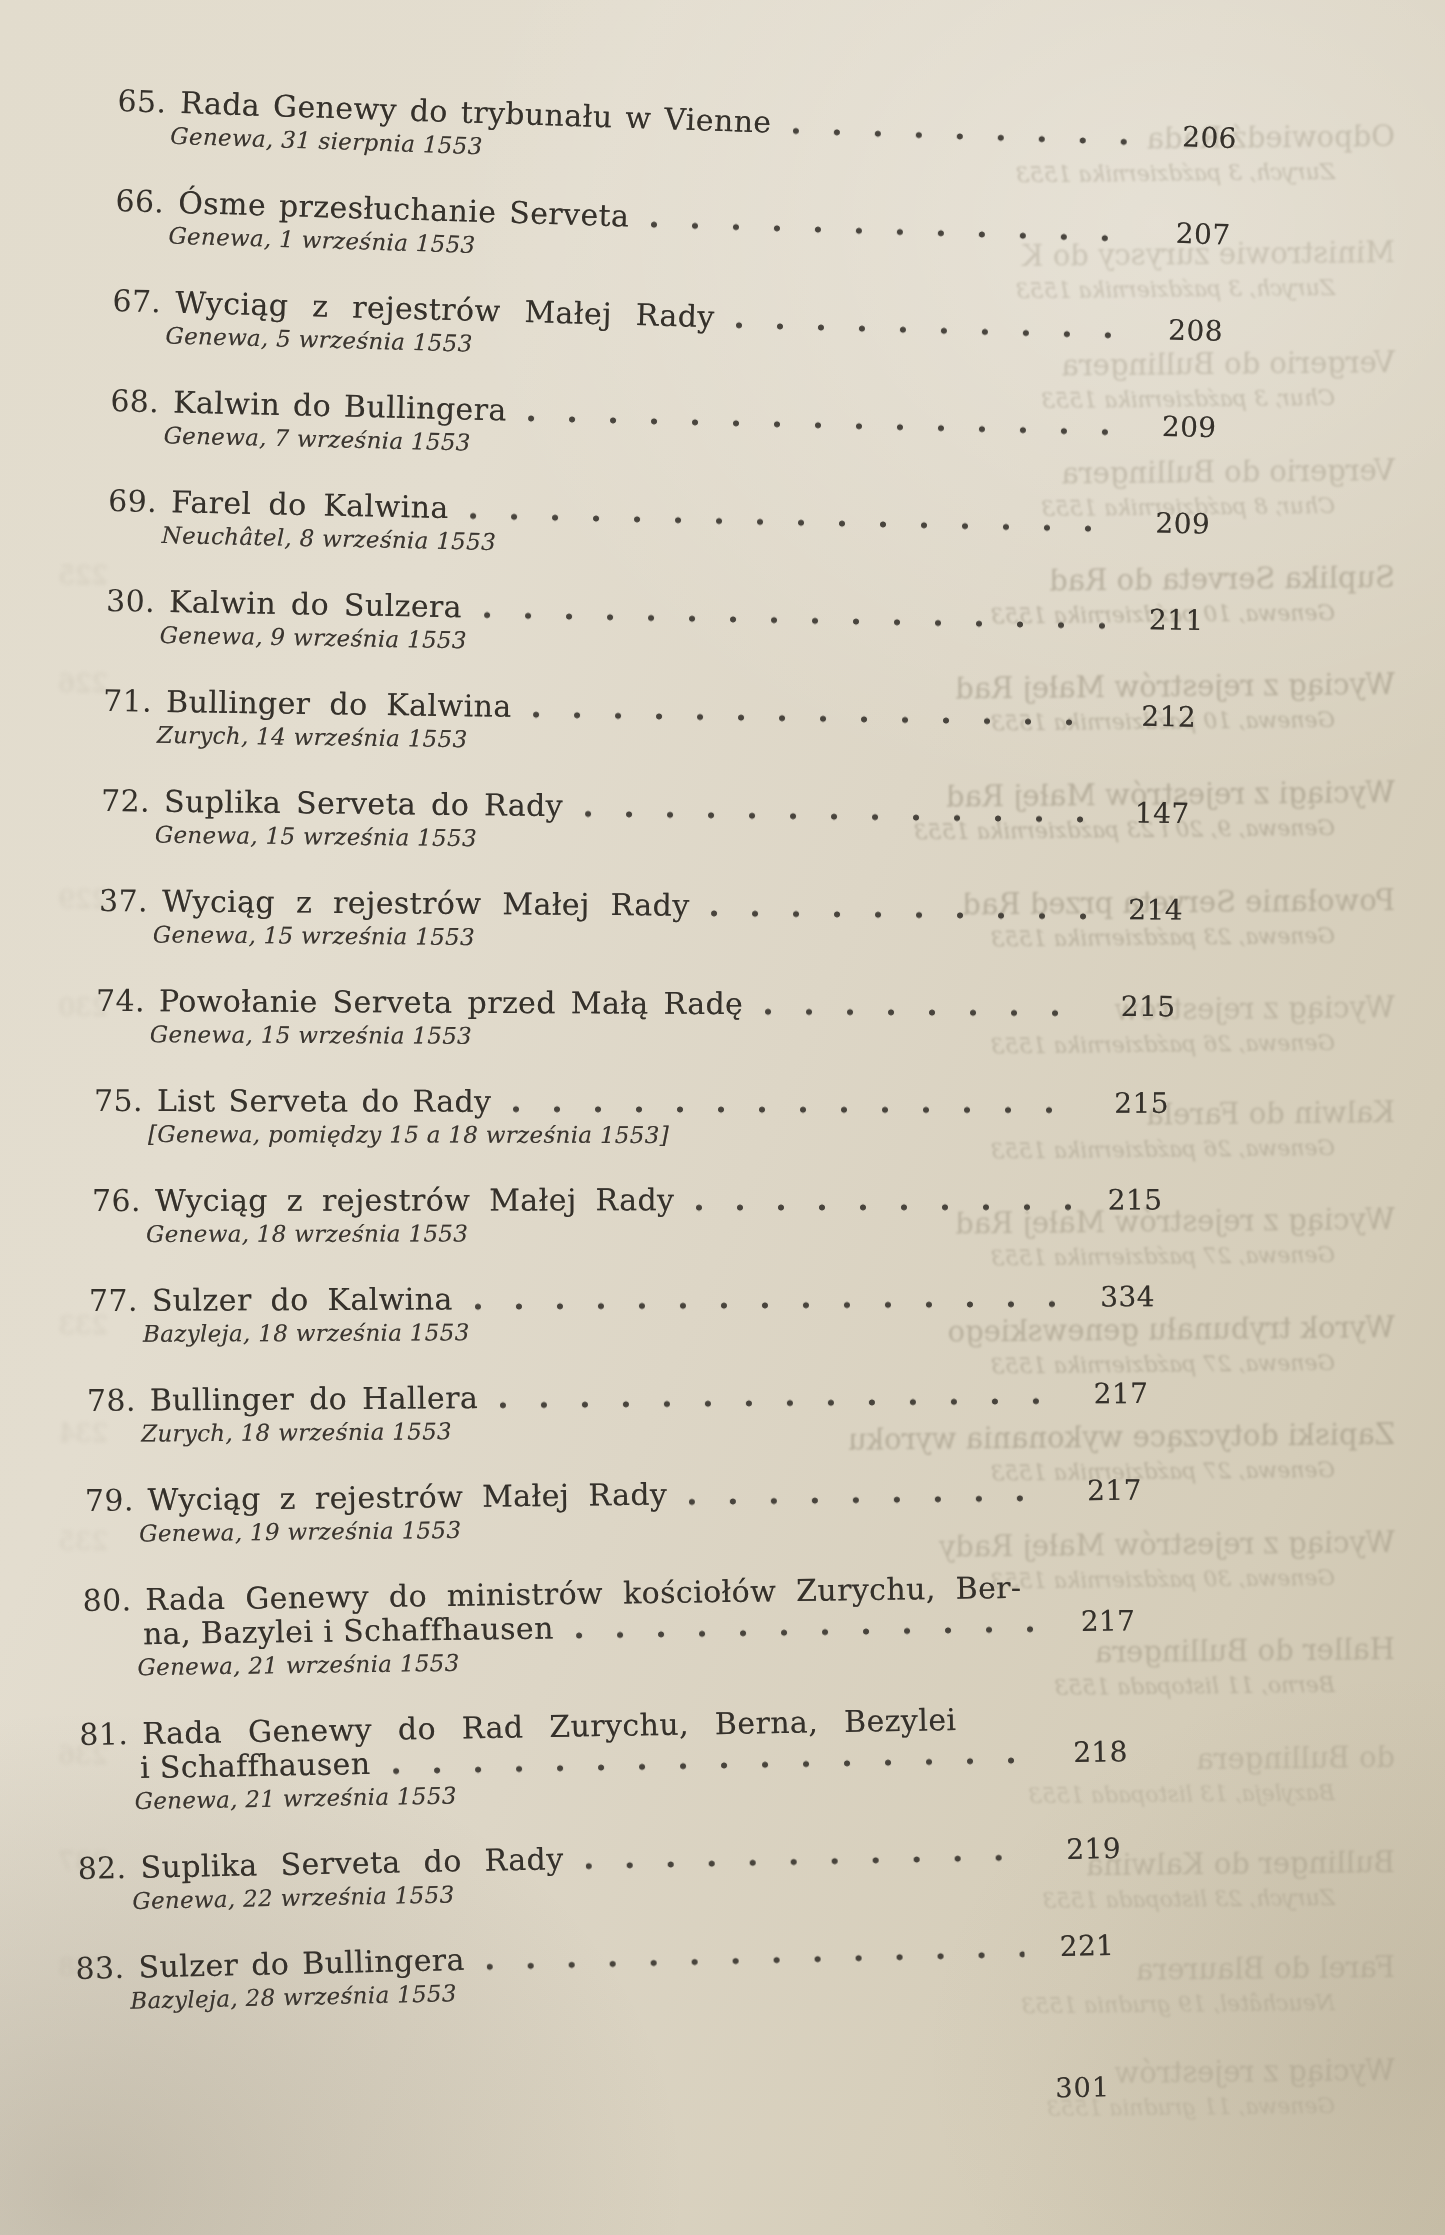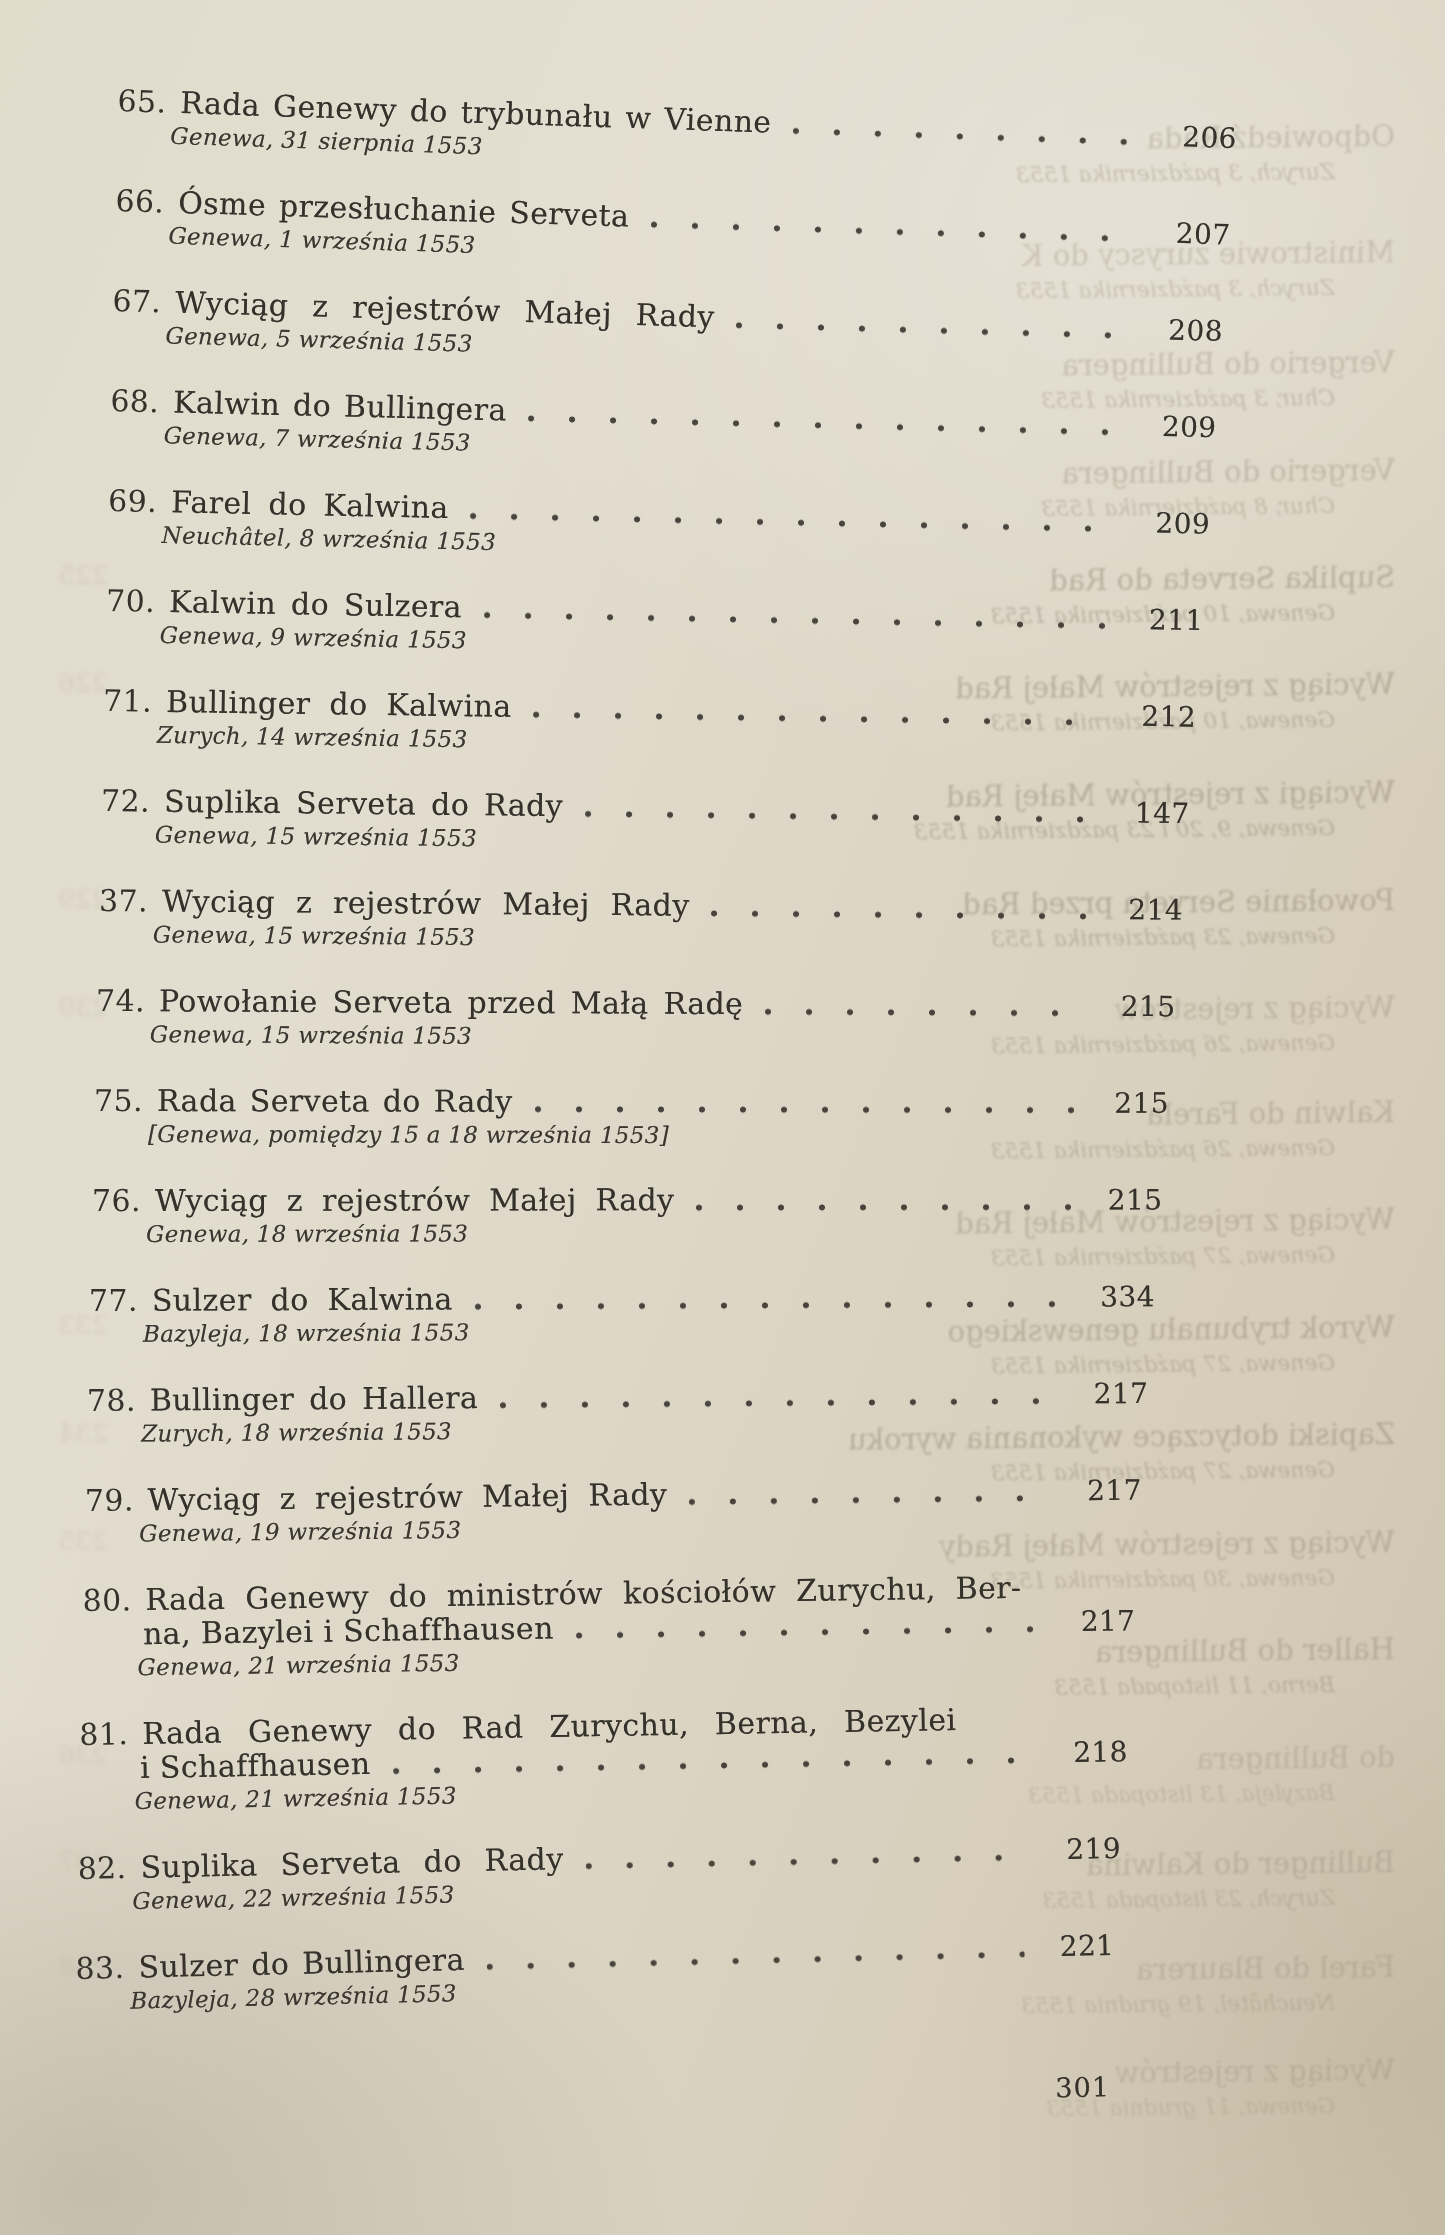--- a/index.html
+++ b/index.html
@@ -142,21 +142,21 @@
       <span class="num">69.</span>
       <span class="ttl" style="word-spacing: 7px;">Farel do Kalwina</span>
       <span class="leader"></span>
       <span class="pg">209</span>
     </div>
 
     <div class="date">Neuchâtel, 8 września 1553</div>
   </div>
       <div class="entry" style="transform: rotate(1deg); margin-left: 30.5px; width: 1097.5px;">
     <div class="tline first">
-      <span class="num">70.</span>
+      <span class="num">30.</span>
       <span class="ttl" style="word-spacing: 5px;">Kalwin do Sulzera</span>
       <span class="leader"></span>
       <span class="pg">211</span>
     </div>
 
     <div class="date">Genewa, 9 września 1553</div>
   </div>
       <div class="entry" style="transform: rotate(0.82deg); margin-left: 28.2px; width: 1093px;">
     <div class="tline first">
       <span class="num">71.</span>
@@ -193,21 +193,21 @@
       <span class="ttl" style="word-spacing: 5px;">Powołanie Serveta przed Małą Radę</span>
       <span class="leader"></span>
       <span class="pg">215</span>
     </div>
 
     <div class="date">Genewa, 15 września 1553</div>
   </div>
       <div class="entry" style="transform: rotate(0.1deg); margin-left: 19px; width: 1075px;">
     <div class="tline first">
       <span class="num">75.</span>
-      <span class="ttl" style="word-spacing: 3px;">Rada Serveta do Rady</span>
+      <span class="ttl" style="word-spacing: 3px;">List Serveta do Rady</span>
       <span class="leader"></span>
       <span class="pg">215</span>
     </div>
 
     <div class="date">[Genewa, pomiędzy 15 a 18 września 1553]</div>
   </div>
       <div class="entry" style="transform: rotate(-0.08deg); margin-left: 16.7px; width: 1070.5px;">
     <div class="tline first">
       <span class="num">76.</span>
       <span class="ttl" style="word-spacing: 9px;">Wyciąg z rejestrów Małej Rady</span>

